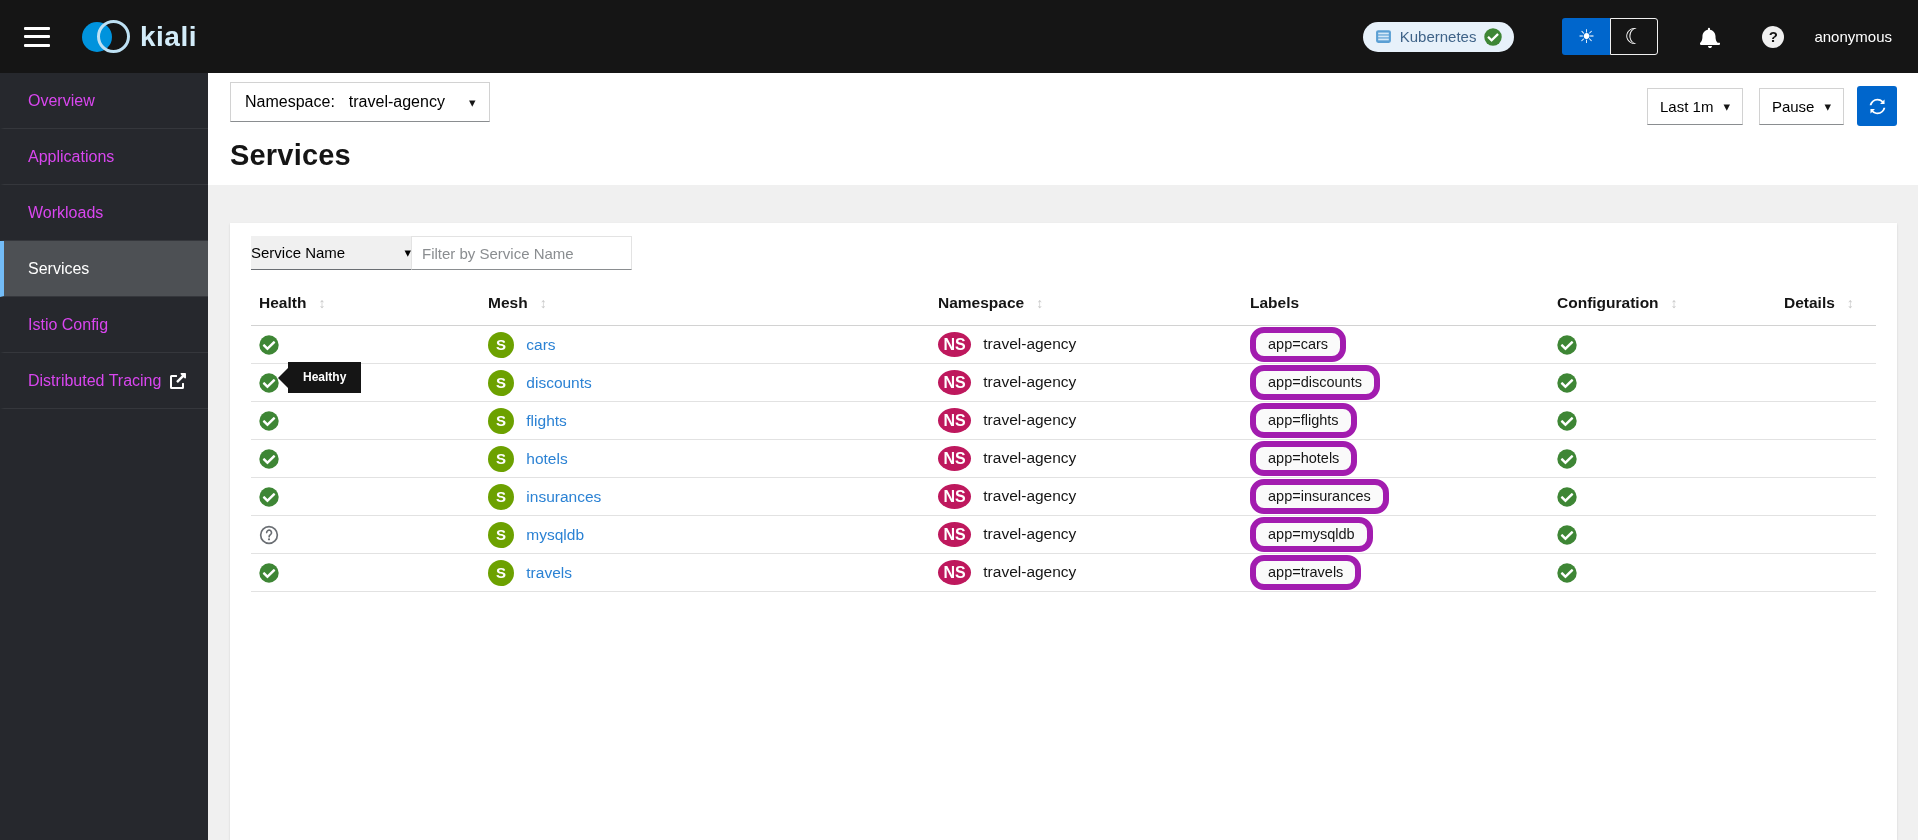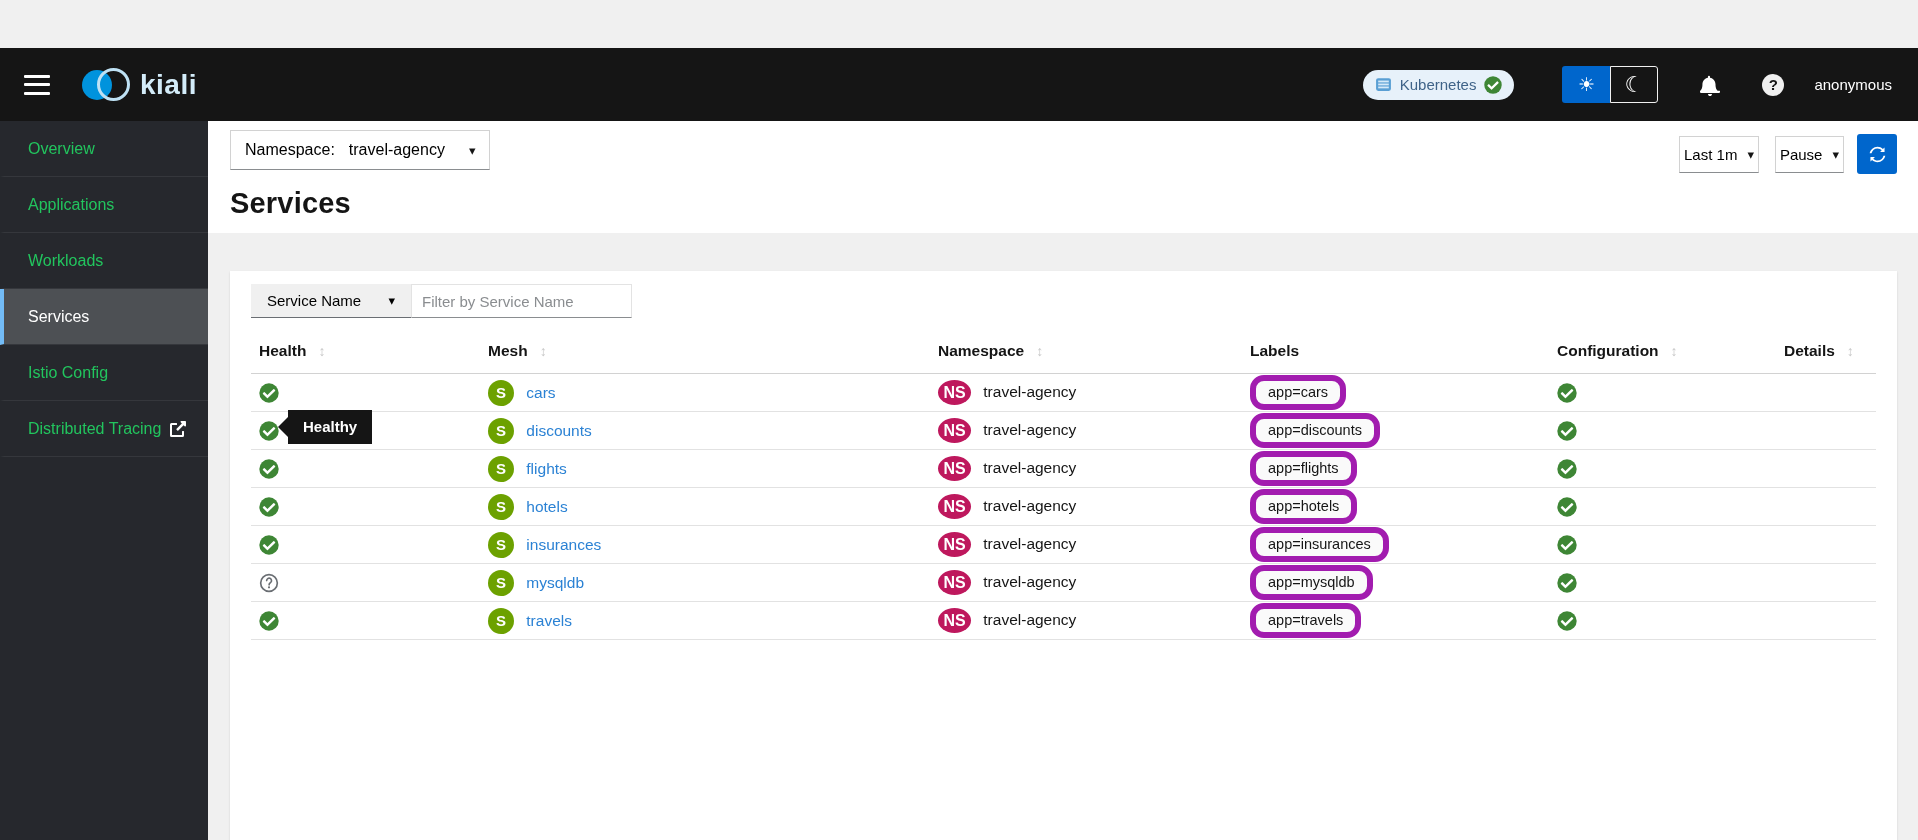--- a/index.html
+++ b/index.html
@@ -1,21 +1,21 @@
 <!DOCTYPE html>
 <html><head>
 <meta charset="utf-8">
 <style>
   * { box-sizing: border-box; margin: 0; padding: 0; }
   html, body { width: 1918px; height: 840px; overflow: hidden;
     font-family: "Liberation Sans", sans-serif; background: #f0f0f0; color: #151515; }
 
   
   .topbar { height: 73px; background: #151515; display: flex; align-items: center;
-    padding: 0 26px 0 24px; margin-top: 48px; }
+    padding: 0 26px 0 24px; }
   .hamburger { width: 26px; height: 20px; display: flex; flex-direction: column;
     justify-content: space-between; cursor: pointer; background: none; border: none; }
   .hamburger span { display: block; height: 3px; background: #fff; border-radius: 1px; }
   .brand { display: flex; align-items: center; margin-left: 32px; }
   .logo-c1 { width: 30px; height: 30px; border-radius: 50%; background: #0093dd; display: inline-block; }
   .logo-c2 { width: 33px; height: 33px; border-radius: 50%; border: 3px solid #bee1f4;
     display: inline-block; margin-left: -15px; }
   .brand-text { color: #d3ecf9; font-size: 28px; font-weight: 700; margin-left: 10px; letter-spacing: .5px; }
   .topbar-right { margin-left: auto; display: flex; align-items: center; }
   .cluster-pill { display: flex; align-items: center; gap: 8px; background: #e7f1fa;
@@ -30,50 +30,50 @@
   .topbar-iconbtn { background: none; border: none; margin-left: 42px; cursor: pointer;
     display: flex; align-items: center; }
   .help-circle { width: 22px; height: 22px; border-radius: 50%; background: #f0f0f0; color: #151515;
     font-weight: 700; font-size: 15px; display: flex; align-items: center; justify-content: center; }
   .username { color: #fff; font-size: 15px; margin-left: 30px; }
 
   
   .layout { display: flex; height: 767px; }
   .sidebar { width: 208px; background: #26282d; flex-shrink: 0; }
   .nav-item { height: 56px; display: flex; align-items: center; padding-left: 24px;
-    color: #22c55e; font-size: 16px; border-bottom: 1px solid #35373c; cursor: pointer;
+    color: #d946ef; font-size: 16px; border-bottom: 1px solid #35373c; cursor: pointer;
     border-left: 4px solid transparent; }
   .nav-item.active { background: #4d5054; color: #fff; border-left: 4px solid #73bcf7; }
   .nav-item .ext { margin-left: 9px; display: inline-flex; }
   .main { flex: 1; display: flex; flex-direction: column; background: #f0f0f0; min-width: 0; }
 
   
   .page-header { background: #fff; padding: 9px 21px 13px 22px; }
   .controls-row { display: flex; justify-content: space-between; align-items: flex-start; }
   .ns-select { display: inline-flex; align-items: center; gap: 14px; background: #fff;
     border: 1px solid #d2d2d2; border-bottom-color: #8a8d90; height: 40px; padding: 0 14px;
     font-size: 16px; cursor: pointer; }
   .ns-select .caret, .mini-select .caret { font-size: 13px; color: #151515; margin-left: 10px; }
   .right-controls { display: flex; align-items: center; margin-top: 4px; }
   .mini-select { display: inline-flex; align-items: center; background: #fff; height: 37px;
-    border: 1px solid #d2d2d2; border-bottom-color: #8a8d90; padding: 0 4px; font-size: 15px;
+    border: 1px solid #d2d2d2; border-bottom-color: #8a8d90; padding: 0 12px; font-size: 15px;
     cursor: pointer; }
   .mini-select + .mini-select { margin-left: 16px; }
   .refresh-btn { width: 40px; height: 40px; background: #0066cc; border: none; border-radius: 3px;
     margin-left: 13px; display: flex; align-items: center; justify-content: center; cursor: pointer; }
   .page-title { font-size: 29px; font-weight: 700; margin-top: 13px; letter-spacing: .2px; }
 
   
   .content { flex: 1; padding: 38px 21px 0 22px; min-height: 0; }
   .card { background: #fff; height: 100%; padding: 13px 21px; position: relative;
     box-shadow: 0 1px 2px rgba(3,3,3,.12); }
   .filter-row { display: flex; }
   .filter-select { display: inline-flex; align-items: center; justify-content: space-between;
     width: 160px; height: 34px; background: #f0f0f0; border: none; border-bottom: 1px solid #6a6e73;
-    padding: 0 16px; font-size: 15px; cursor: pointer; }
+    padding: 0 0; font-size: 15px; cursor: pointer; }
   .filter-select .caret { font-size: 13px; }
   .filter-input { width: 221px; height: 34px; border: 1px solid #e3e3e3; border-bottom-color: #8a8d90;
     padding: 0 10px; font-size: 15px; font-family: "Liberation Sans", sans-serif; color: #0c4a6e; }
   .filter-input::placeholder { color: #8a8d90; }
 
   
   table { border-collapse: collapse; width: 100%; margin-top: 13px; table-layout: fixed; }
   th { text-align: left; font-size: 15.5px; font-weight: 700; padding: 11px 8px 13px 8px;
     border-bottom: 1px solid #d2d2d2; cursor: pointer; white-space: nowrap; }
   .sort { color: #c8c8c8; font-size: 14px; margin-left: 12px; font-weight: 400; }
@@ -85,21 +85,21 @@
     margin-right: 8px; vertical-align: middle; }
   .slink { color: #2b82d4; text-decoration: none; cursor: pointer; vertical-align: middle; margin-top: 28px; }
   .nsbadge { display: inline-flex; width: 33px; height: 25px; border-radius: 50%; background: #be185d;
     color: #fff; font-weight: 700; font-size: 16px; align-items: center; justify-content: center;
     margin-right: 8px; vertical-align: middle; }
   .pill { display: inline-block; padding: 3px 12px 4px; border: 6px solid #a21caf; border-radius: 14px;
     background: #fafafa; font-size: 14.5px; }
 
   
   .tooltip { position: absolute; left: 58px; top: 139px; background: #151515; color: #fff;
-    font-size: 15px; font-weight: 700; padding: 8px 15px 9px; z-index: 5; }
+    font-size: 12px; font-weight: 700; padding: 8px 15px 9px; z-index: 5; }
   .tooltip::before { content: ""; position: absolute; left: -10px; top: 50%;
     transform: translateY(-50%); border: 11px solid transparent; border-left: 0;
     border-right: 11px solid #151515; }
 </style>
 </head>
 <body>
 
 <header class="topbar">
   <button class="hamburger">
     <span></span>

